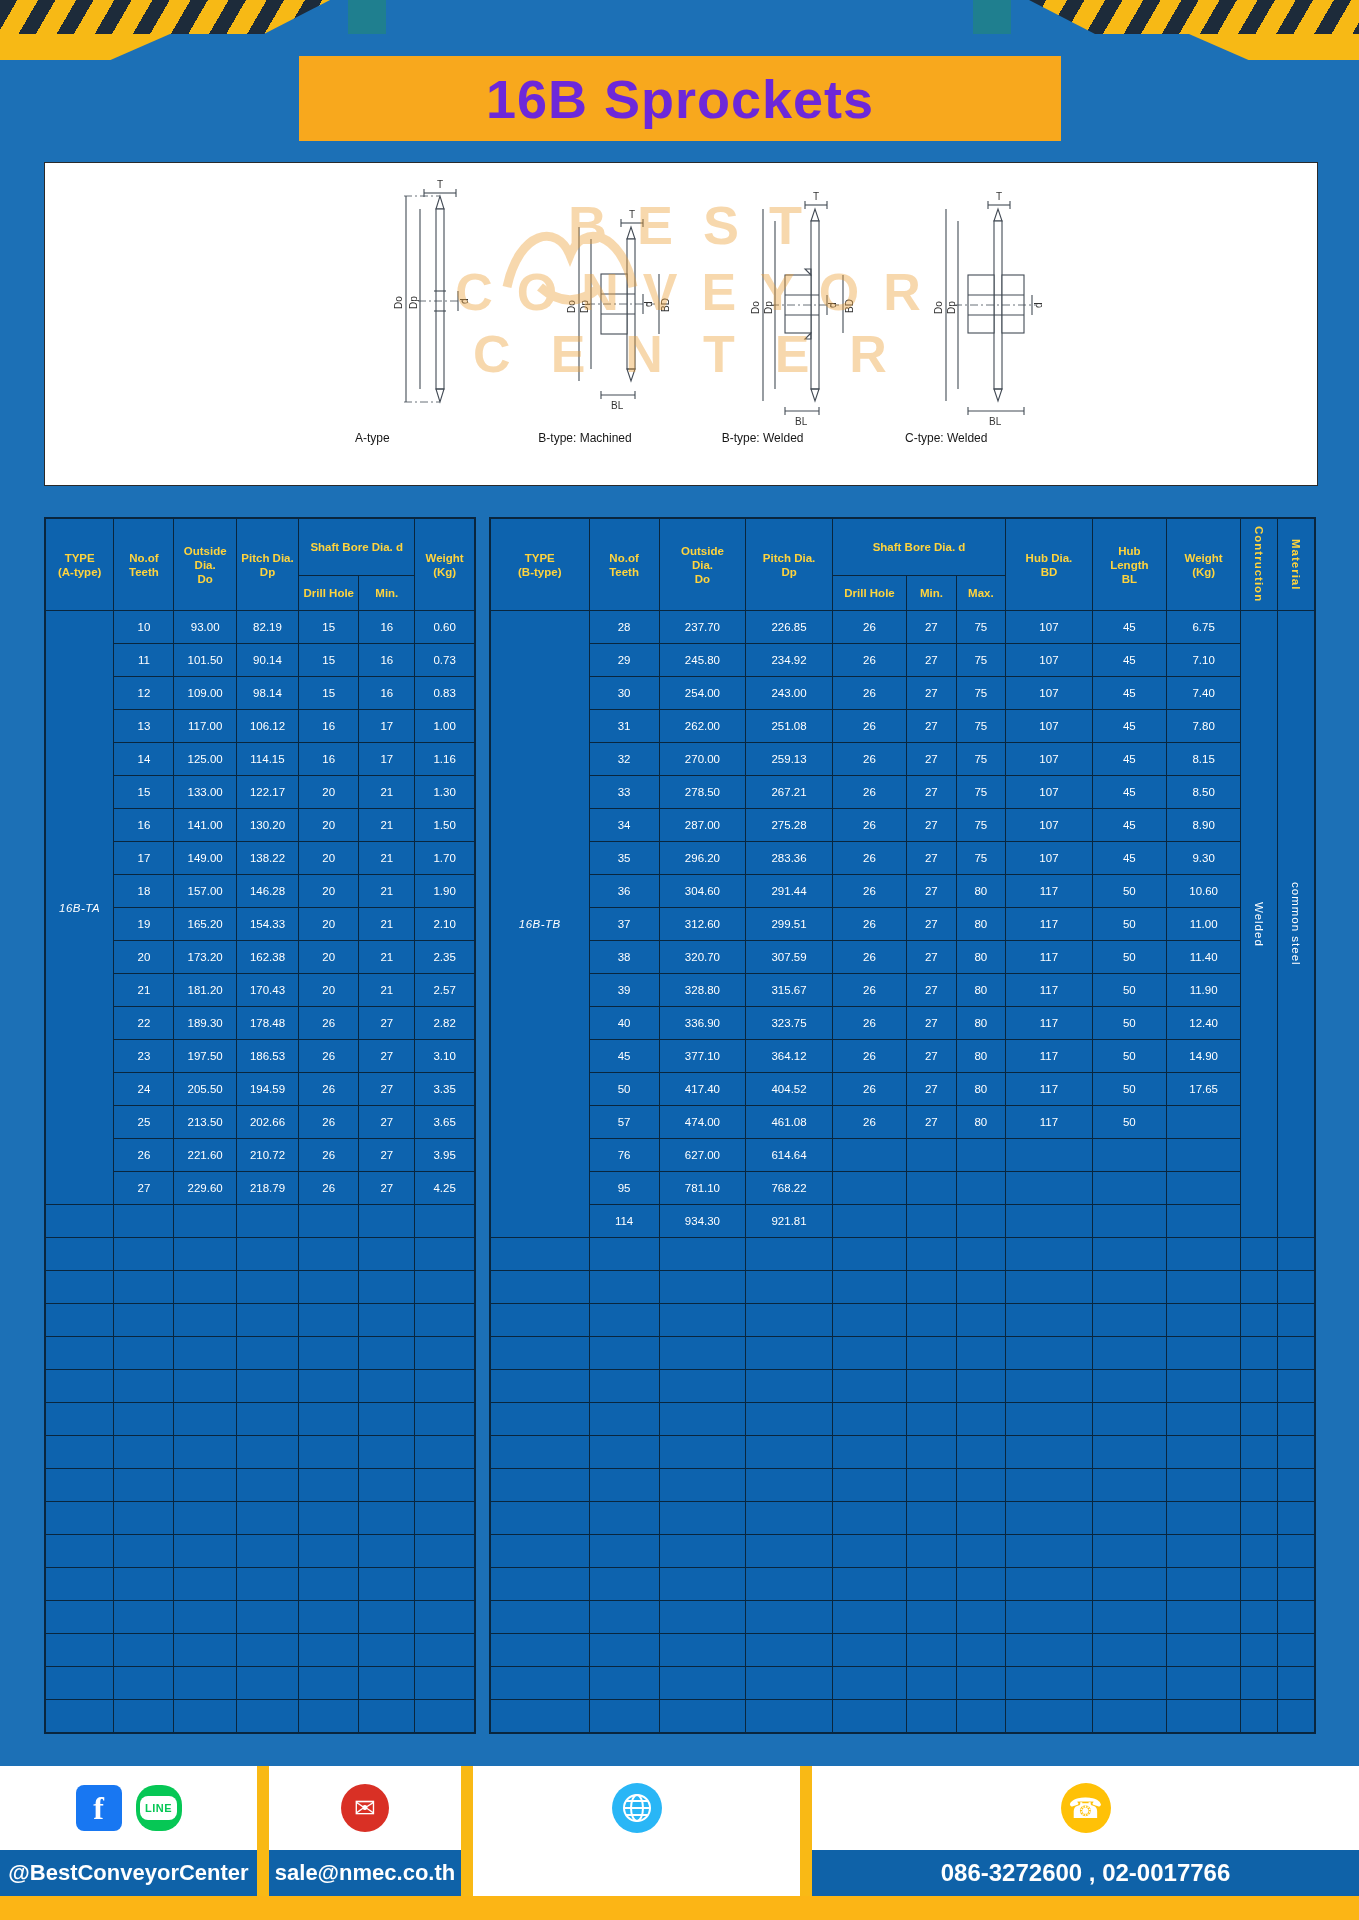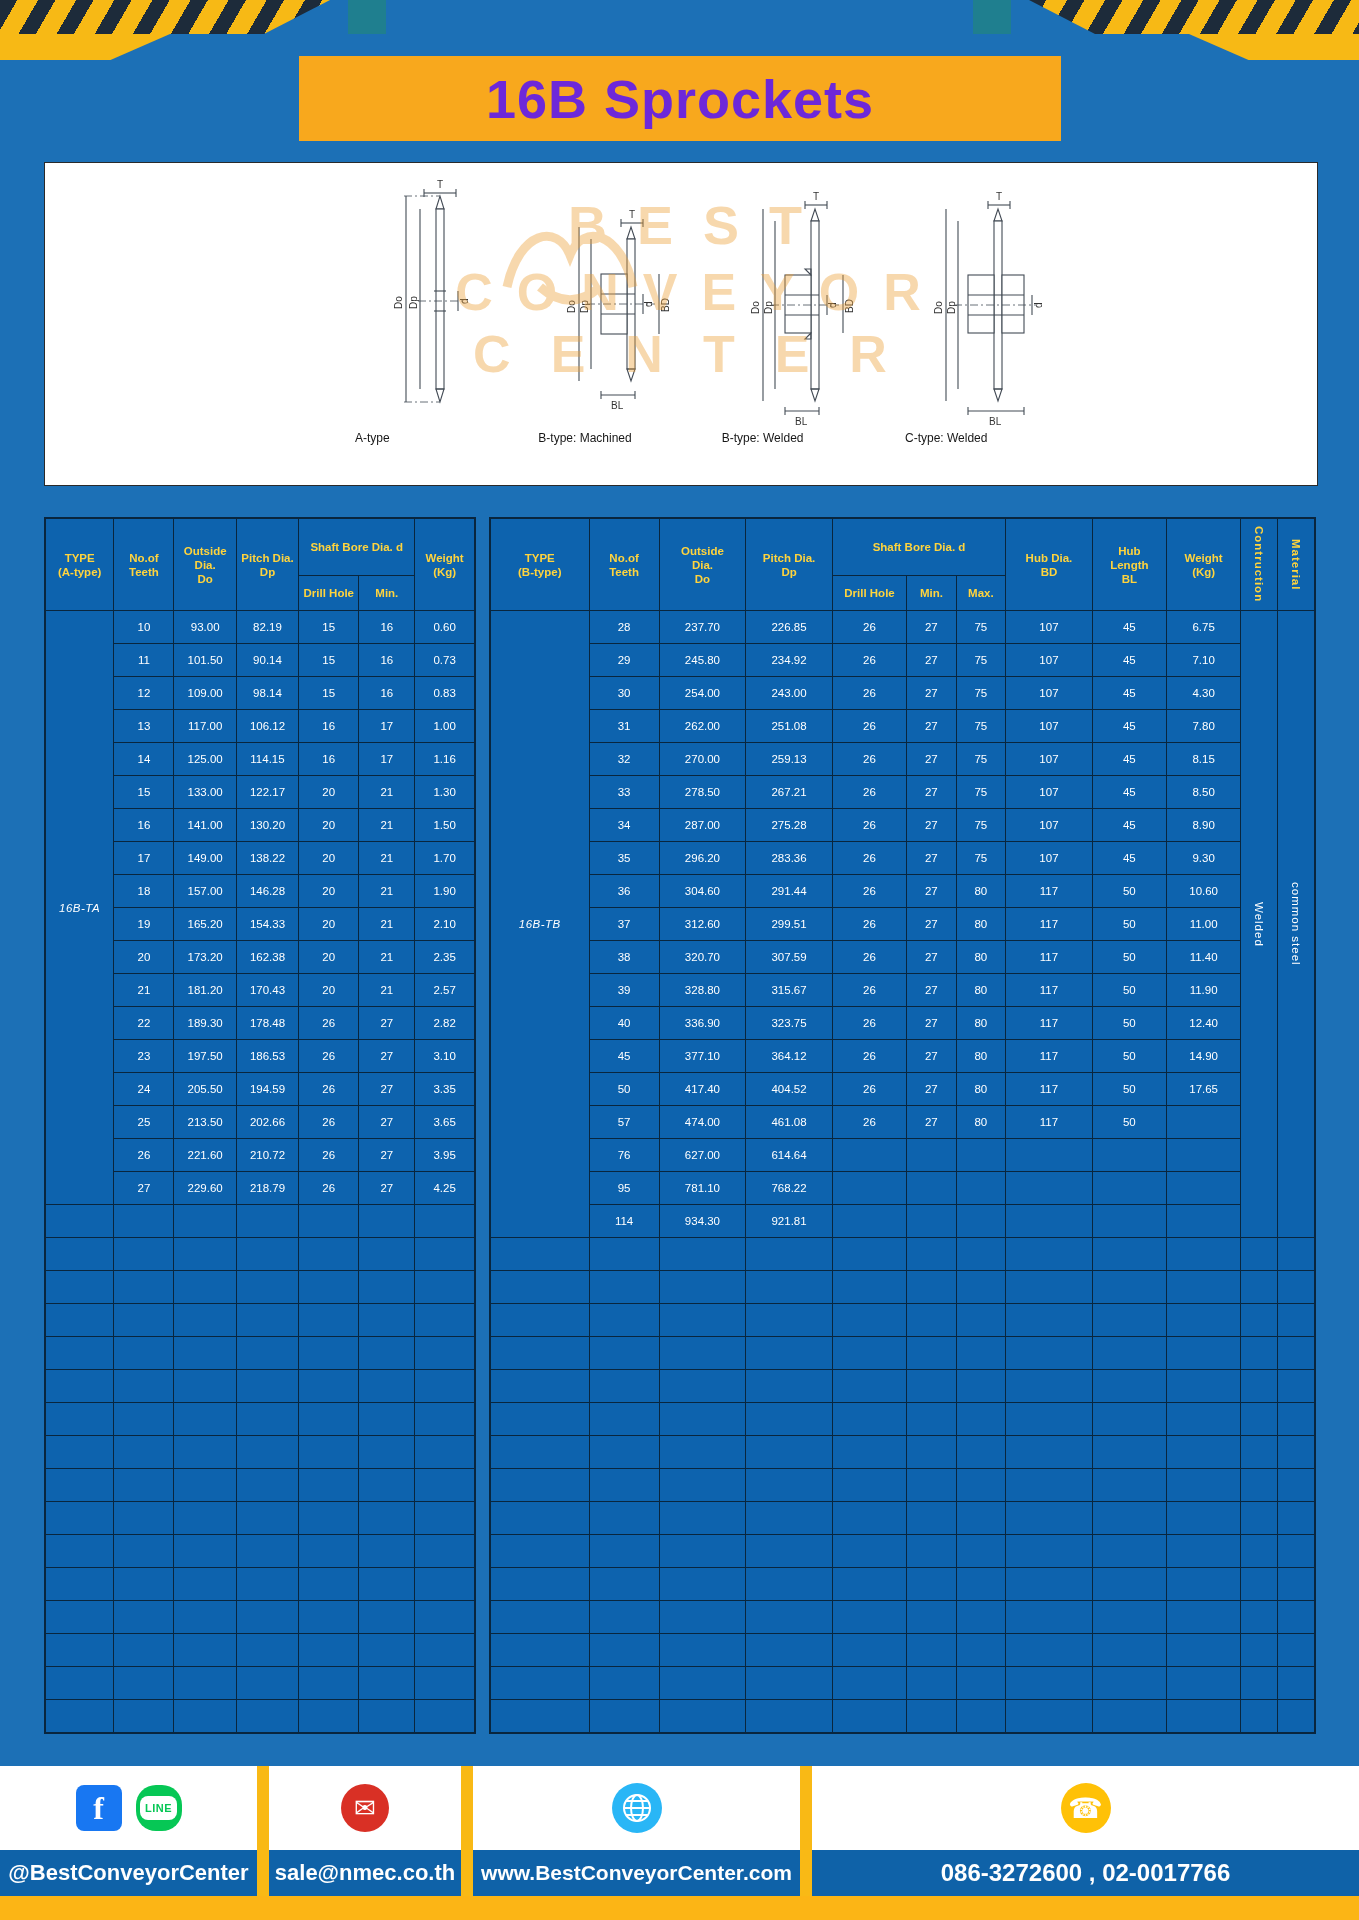--- a/index.html
+++ b/index.html
@@ -614,21 +614,21 @@
         </tr>
         <tr>
           <td>30</td>
           <td>254.00</td>
           <td>243.00</td>
           <td>26</td>
           <td>27</td>
           <td>75</td>
           <td>107</td>
           <td>45</td>
-          <td>4.30</td>
+          <td>7.40</td>
         </tr>
         <tr>
           <td>31</td>
           <td>262.00</td>
           <td>251.08</td>
           <td>26</td>
           <td>27</td>
           <td>75</td>
           <td>107</td>
           <td>45</td>
@@ -1037,21 +1037,20 @@
               <g stroke="#ffffff" stroke-width="2" fill="none">
                 <circle cx="17" cy="17" r="13"></circle>
                 <ellipse cx="17" cy="17" rx="6" ry="13"></ellipse>
                 <line x1="4" y1="17" x2="30" y2="17"></line>
                 <line x1="6" y1="10" x2="28" y2="10"></line>
                 <line x1="6" y1="24" x2="28" y2="24"></line>
               </g>
             </svg>
         </span>
       </div>
-      <div class="f-text">www.BestConveyorCenter.com</div>
     </div>
     <div class="f-div"></div>
     <div class="f-sec s4">
       <div class="f-icons">
         <span class="icon phone">☎</span>
       </div>
       <div class="f-text">086-3272600 , 02-0017766</div>
     </div>
   </div>
 

